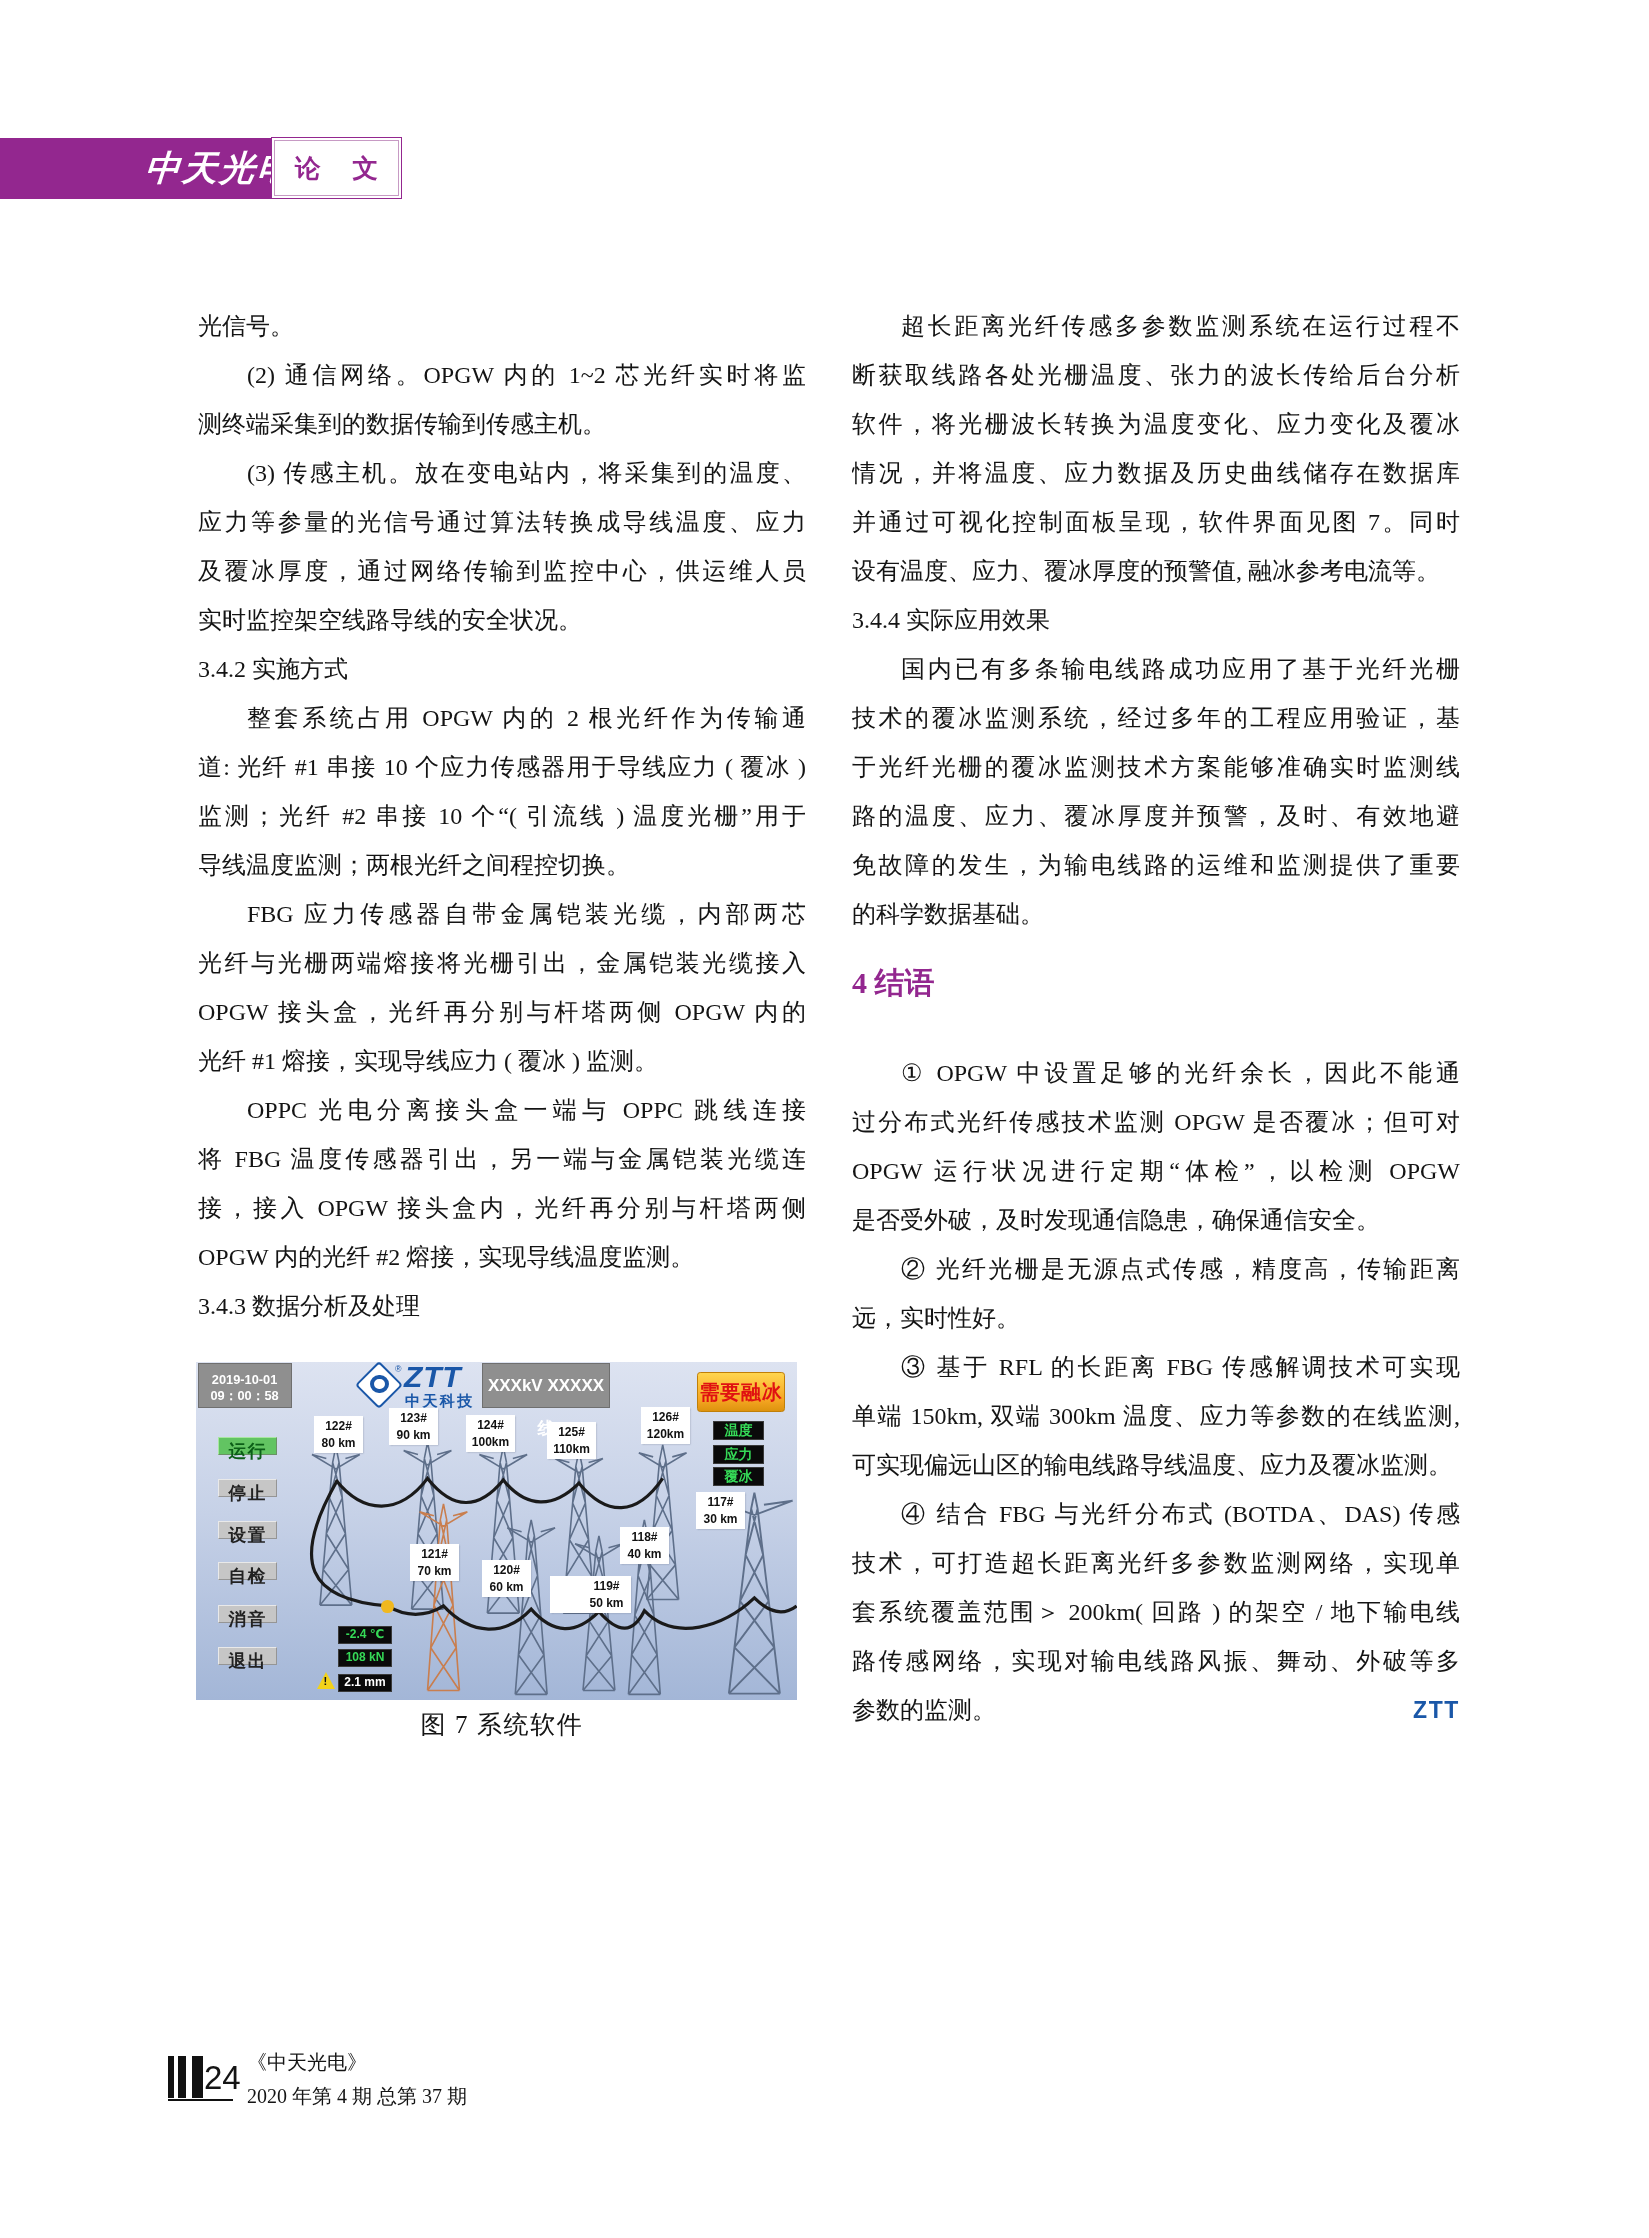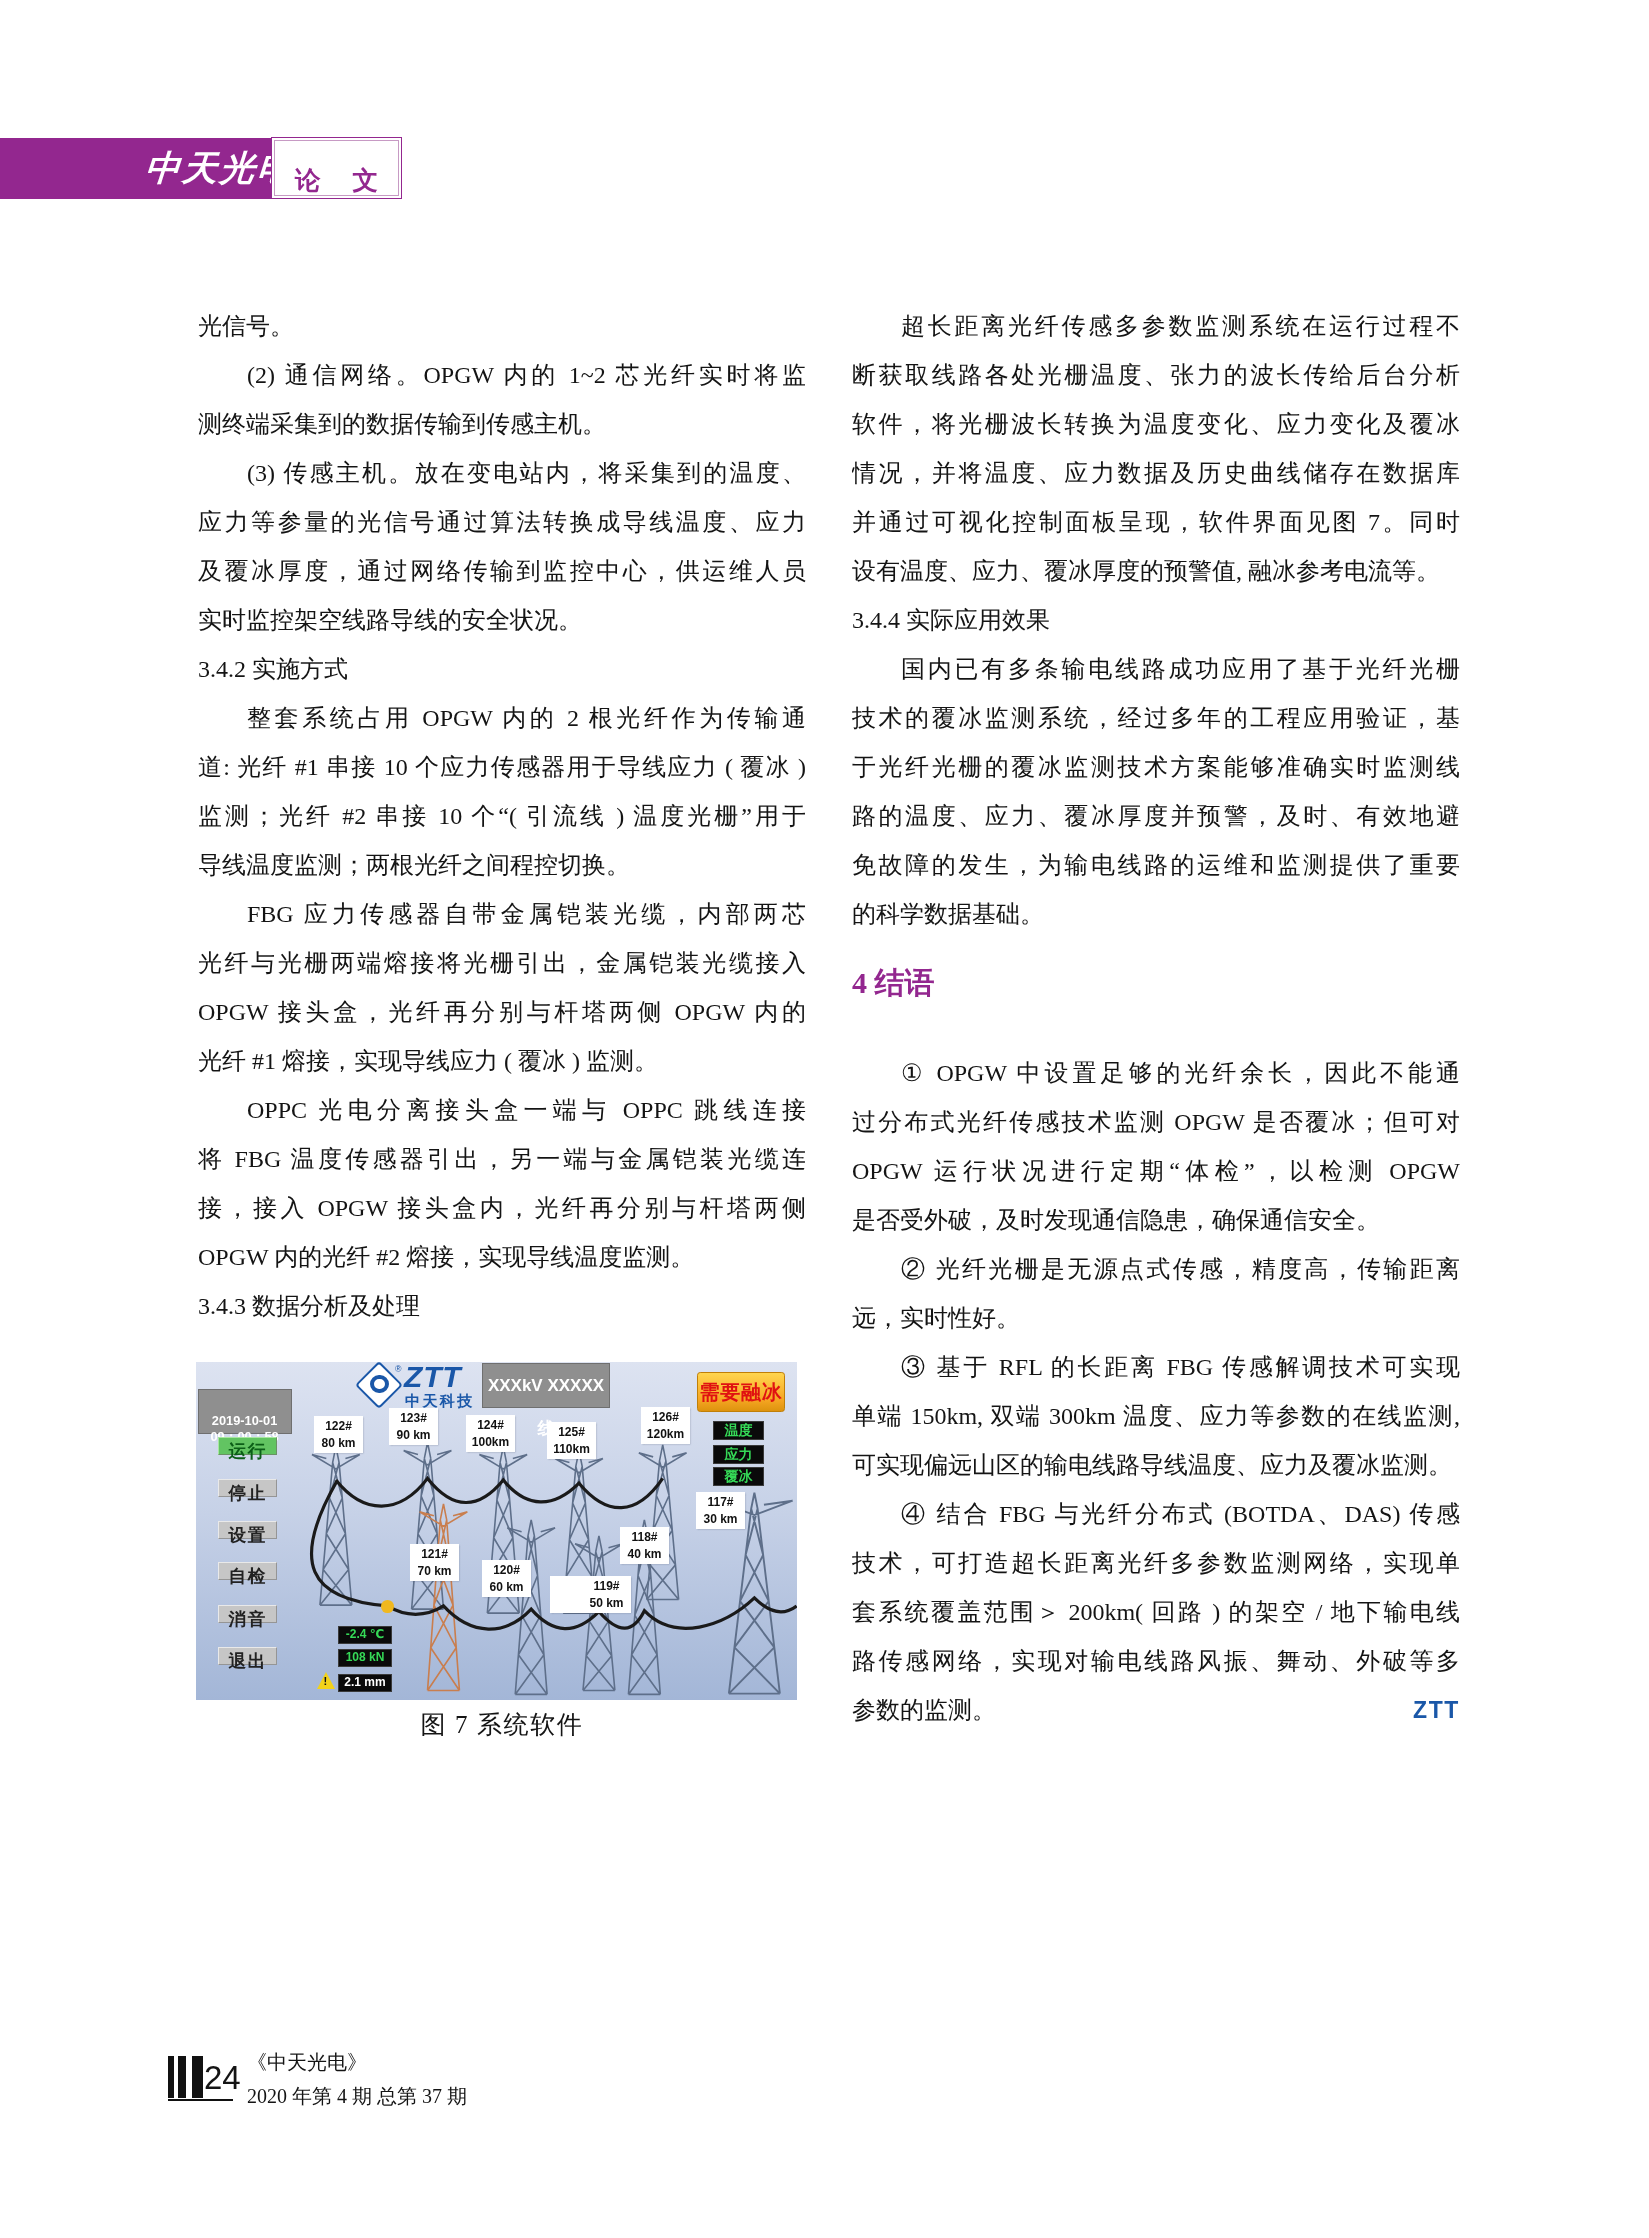--- a/index.html
+++ b/index.html
@@ -9,21 +9,21 @@
     overflow:hidden;
   }
   
   .header-bar{position:absolute;left:0;top:138px;width:402px;height:61px;background:#93278f;}
   .brand{
     position:absolute;left:145px;top:7.2px;color:#ffffff;font-size:35px;font-weight:bold;
     font-style:italic;letter-spacing:2.4px;transform:skewX(-4deg);white-space:nowrap;
   }
   .paper-tag{
     position:absolute;left:271px;top:137px;width:131px;height:62px;background:#ffffff;
-    border:1.6px solid #93278f;box-sizing:border-box;display:flex;align-items:flex-end;justify-content:center;
+    border:1.6px solid #93278f;box-sizing:border-box;display:flex;align-items:center;justify-content:center;
   }
   .paper-tag::after{content:"";position:absolute;inset:2.4px;border:0.8px solid #c79ac4;pointer-events:none;}
   .paper-tag span{font-size:25.5px;color:#93278f;letter-spacing:12.8px;padding-left:12.8px;font-weight:600;}
   
   .col{position:absolute;top:302px;width:608px;}
   .col-left{left:198px;}
   .col-right{left:852px;}
   .ln{height:49px;line-height:49px;font-size:24px;white-space:nowrap;overflow:visible;}
   .ln.j{white-space:normal;text-align:justify;text-align-last:justify;height:49px;overflow:hidden;}
   .ln.ind{text-indent:49px;}
@@ -37,21 +37,21 @@
   .figure{
     position:absolute;left:196px;top:1362px;width:601px;height:338px;
     background:linear-gradient(180deg,#dde3f1 0%,#c6d1e7 45%,#a3b6d7 100%);
     overflow:hidden;
   }
   .fig-svg{position:absolute;left:0;top:0;width:601px;height:338px;}
   .datebox{
     position:absolute;left:1.6px;top:0.8px;width:94px;height:45px;background:#8f8f8f;
     border:0.8px solid #6f6f6f;box-sizing:border-box;color:#ffffff;text-align:center;
     font-family:"Liberation Sans","DejaVu Sans",sans-serif;font-weight:bold;font-size:12.8px;
-    padding-top:23px;line-height:16px;margin-top:26px;
+    padding-top:8px;line-height:16px;
   }
   .linebox{
     position:absolute;left:286px;top:0.8px;width:128px;height:45px;background:#8f8f8f;
     border:0.8px solid #6f6f6f;box-sizing:border-box;color:#ffffff;text-align:center;line-height:43px;
     font-family:"Liberation Sans","DejaVu Sans",sans-serif;font-weight:bold;font-size:17px;
   }
   .melt-btn{
     position:absolute;left:501px;top:9.6px;width:88px;height:40px;border-radius:3.2px;
     background:linear-gradient(180deg,#ffd54f 0%,#f6a623 70%,#dd930e 100%);
     border:0.8px solid #c07f08;box-sizing:border-box;color:#e01111;text-align:center;line-height:38px;

